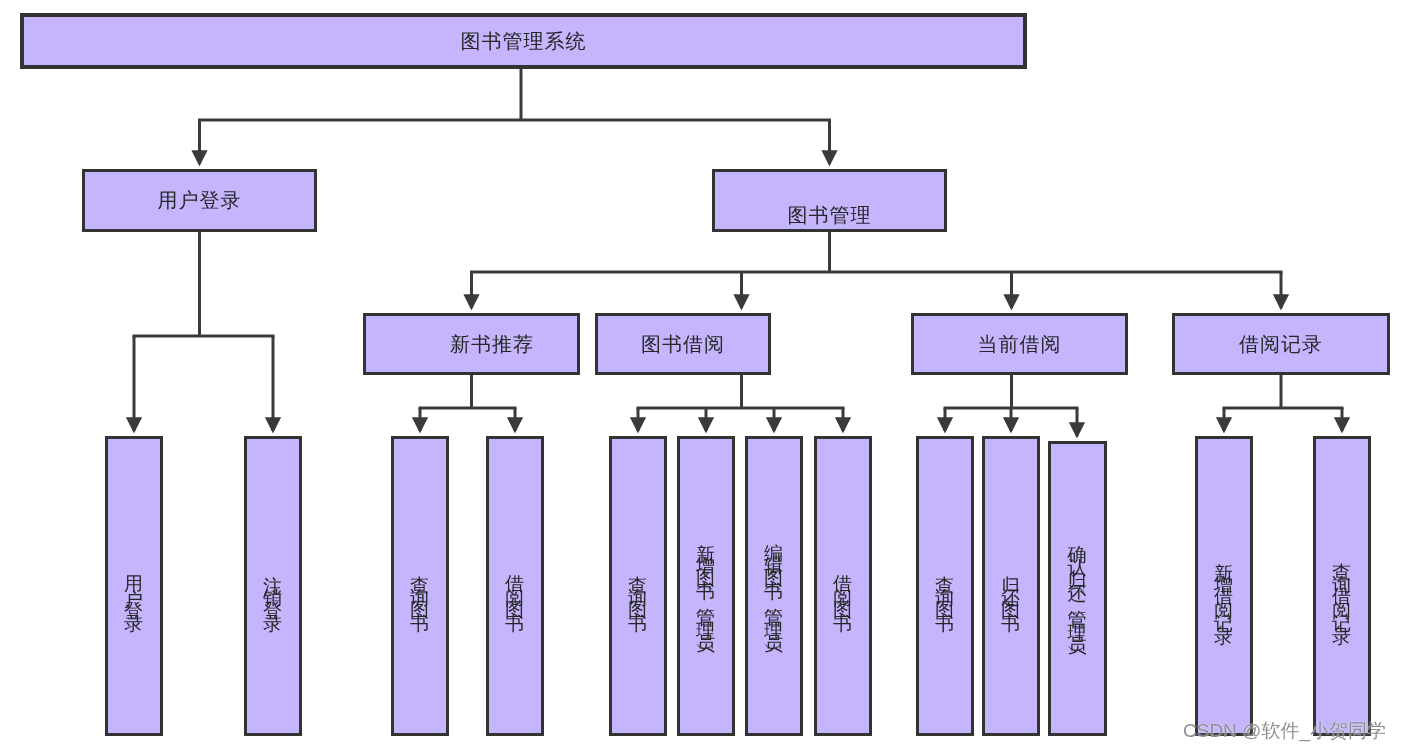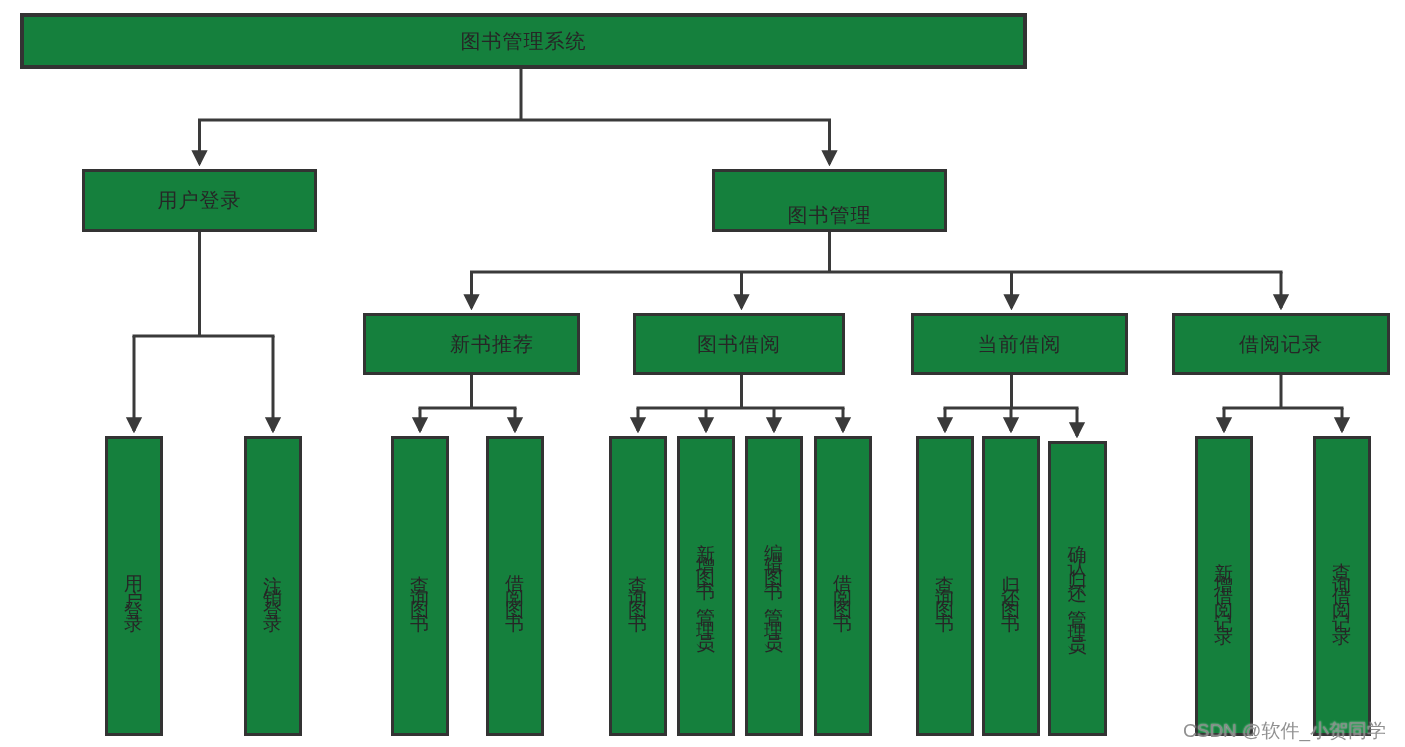--- a/index.html
+++ b/index.html
@@ -19,21 +19,21 @@
     position: absolute;
     left: 0; top: 0;
     width: 1405px;
     height: 747px;
     pointer-events: none;
   }
   .node {
     position: absolute;
     box-sizing: border-box;
     border: 3px solid #333333;
-    background: #15803d;
+    background: #c4b5fd;
     display: flex;
     align-items: center;
     justify-content: center;
     color: #262626;
     text-align: center;
   }
   .node.root { border-width: 4px; }
   .node .lbl {
     font-size: 20px;
     letter-spacing: 1px;
@@ -131,21 +131,21 @@
   <div class="node" style="left:82px; top:169px; width:235px; height:63px;">
     <span class="lbl">用户登录</span>
   </div>
   <div class="node" style="left:712px; top:169px; width:235px; height:63px;align-items:flex-end;">
     <span class="lbl">图书管理</span>
   </div>
 
   <div class="node" style="left:363px; top:313px; width:217px; height:62px;padding-left:41px;">
     <span class="lbl">新书推荐</span>
   </div>
-  <div class="node" style="left:633px; top:313px; width:212px; height:62px;">
+  <div class="node" style="left:595px; top:313px; width:176px; height:62px;">
     <span class="lbl">图书借阅</span>
   </div>
   <div class="node" style="left:903px; top:313px; width:217px; height:62px;margin-left:8px;">
     <span class="lbl">当前借阅</span>
   </div>
   <div class="node" style="left:1172px; top:313px; width:218px; height:62px;">
     <span class="lbl">借阅记录</span>
   </div>
 
   <div class="node vert" style="left:105px; top:436px; width:58px; height:300px;">

